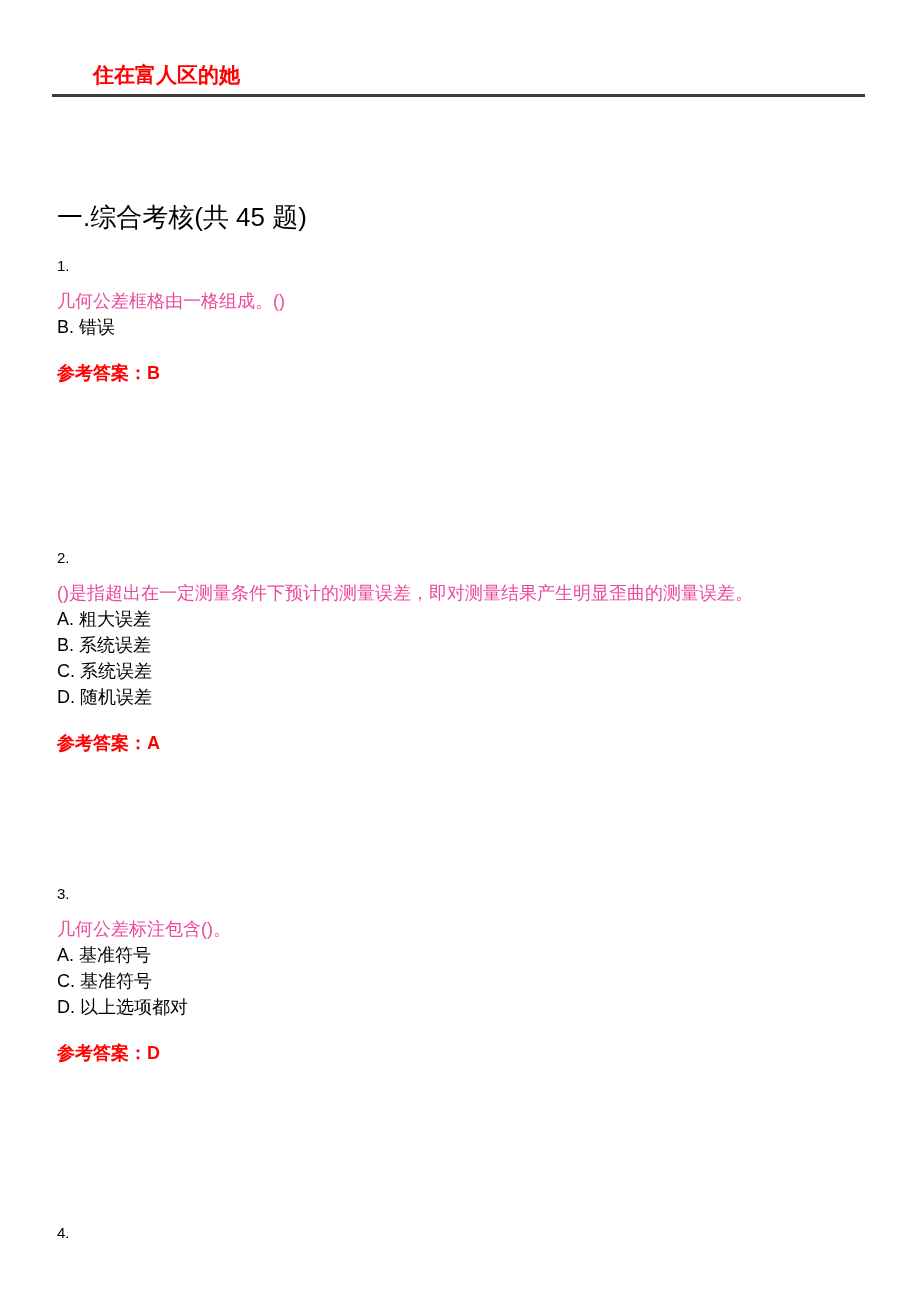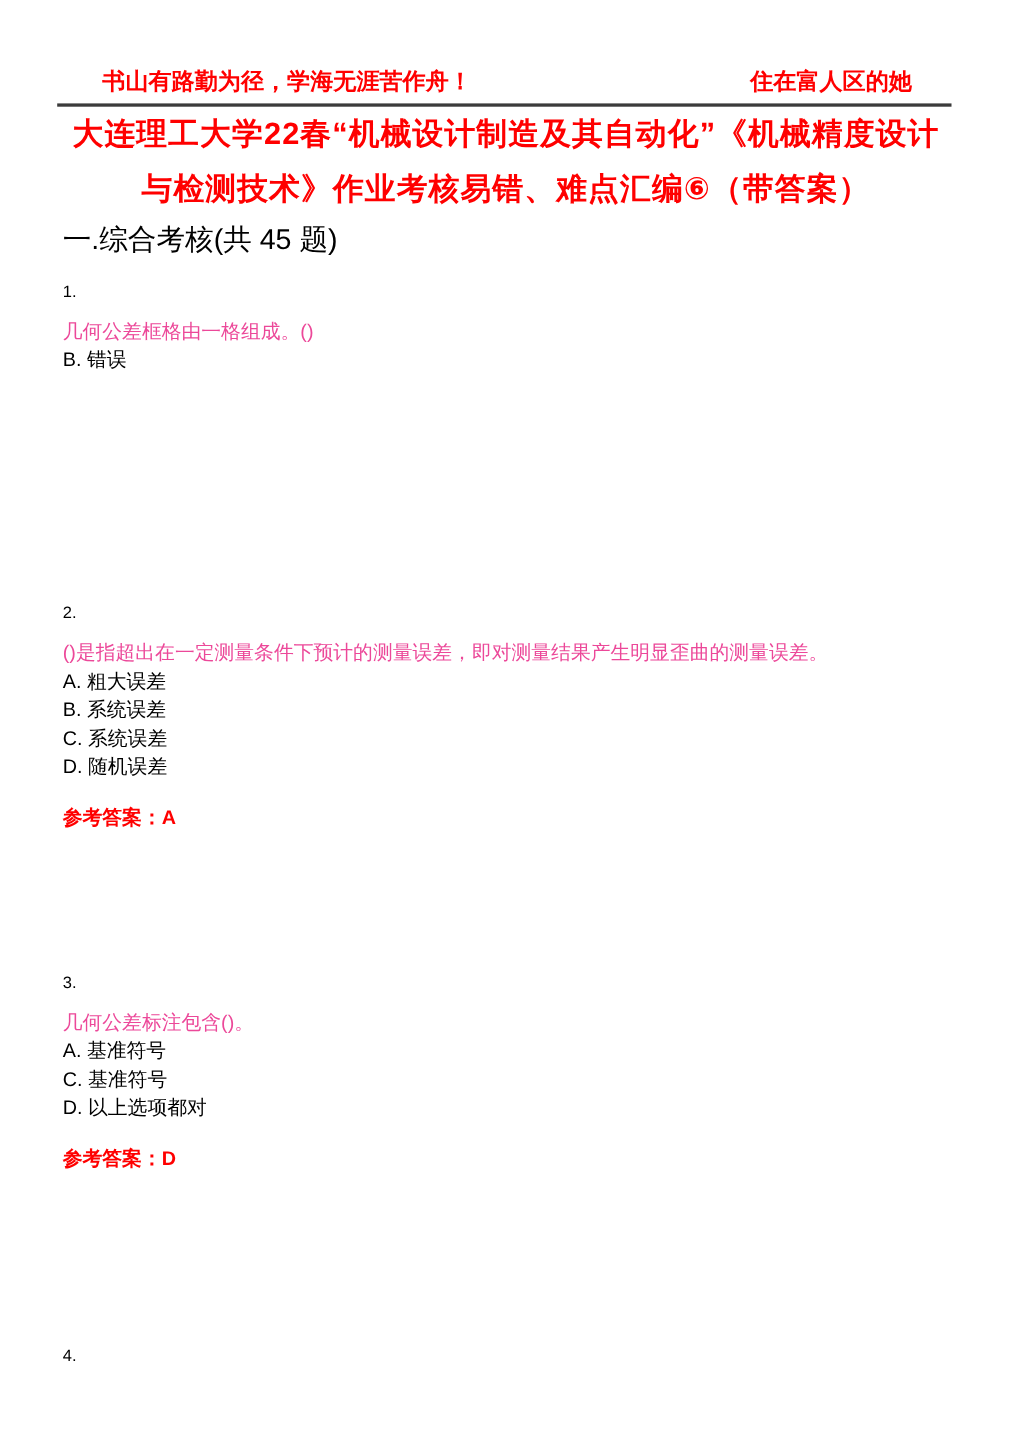--- a/index.html
+++ b/index.html
@@ -101,36 +101,32 @@
     font-weight: bold;
     color: #ff0000;
   }
 </style>
 </head>
 <body>
 
 <div class="page">
 
   <div class="header">
-    <span>书山有路勤为径，学海无涯苦作舟！</span>
     <span>住在富人区的她</span>
   </div>
   <div class="header-rule"></div>
 
-  <div class="doc-title">
-    <div>大连理工大学22春“机械设计制造及其自动化”《机械精度设计</div>
-    <div>与检测技术》作业考核易错、难点汇编⑥（带答案）</div>
-  </div>
 
   <div class="section-heading">一.综合考核(共 45 题)</div>
 
   <div class="question q1">
     <div class="qnum">1.</div>
     <div class="qtext">几何公差框格由一格组成。()</div>
     <div class="opt">B. 错误</div>
+    <div class="answer"><span>参考答案：</span><span>B</span></div>
   </div>
 
   <div class="question q2">
     <div class="qnum">2.</div>
     <div class="qtext">()是指超出在一定测量条件下预计的测量误差，即对测量结果产生明显歪曲的测量误差。</div>
     <div class="opt">A. 粗大误差</div>
     <div class="opt">B. 系统误差</div>
     <div class="opt">C. 系统误差</div>
     <div class="opt">D. 随机误差</div>
     <div class="answer"><span>参考答案：</span><span>A</span></div>

